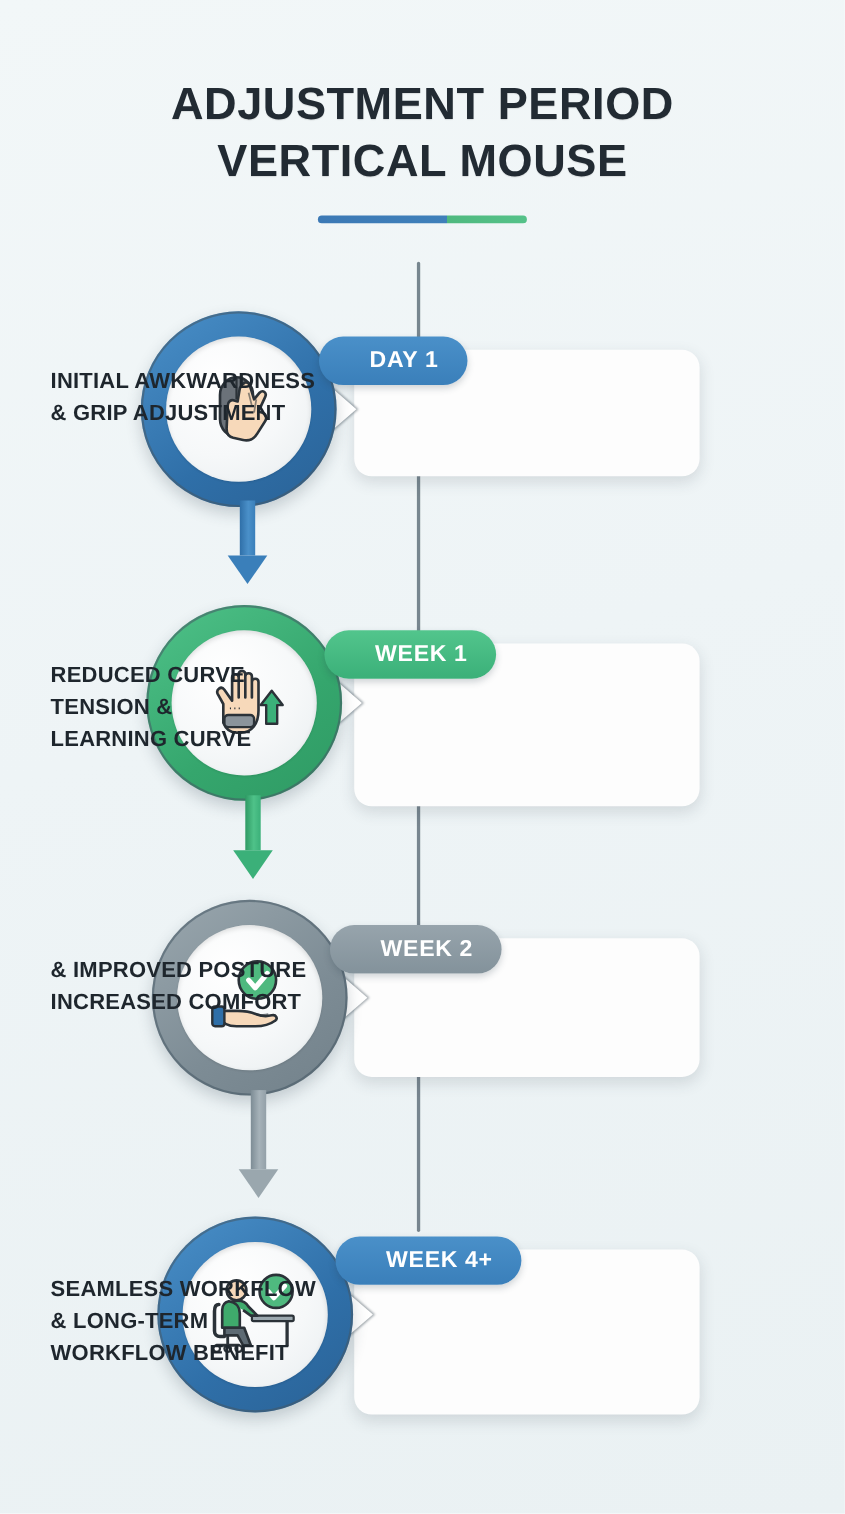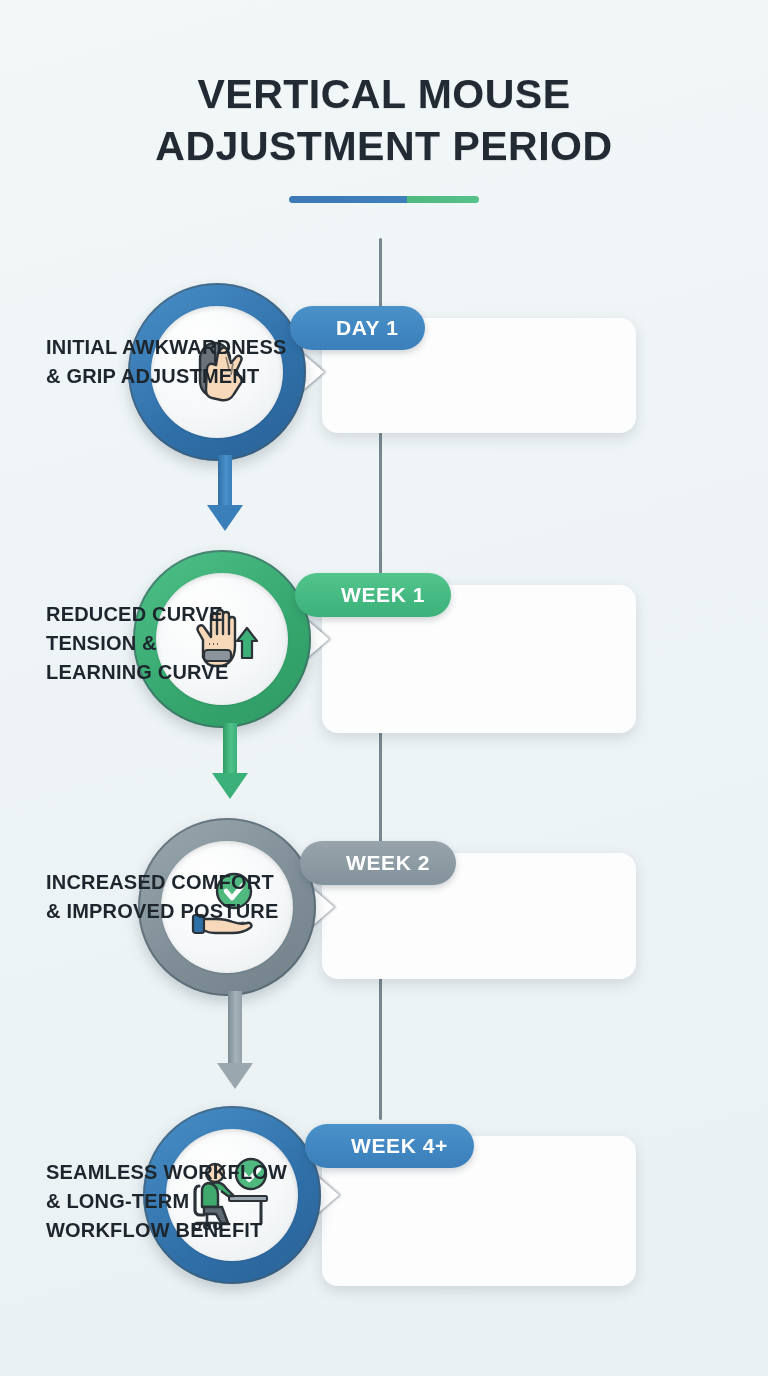--- a/index.html
+++ b/index.html
@@ -123,22 +123,22 @@
   .a1 .head { top:50px; border-top:26px solid #3bb079; }
   .a2 .stem { height:72px; background:linear-gradient(90deg,#7d8c95,#a6b2b9 55%,#93a0a8); }
   .a2 .head { top:72px; border-top:26px solid #9aa7ae; }
 </style>
 </head>
 <body>
 
 <div class="stage">
 
   <div class="title-wrap">
+    <div class="title-line">ADJUSTMENT PERIOD</div>
     <div class="title-line">VERTICAL MOUSE</div>
-    <div class="title-line">ADJUSTMENT PERIOD</div>
     <div class="title-rule"></div>
   </div>
 
   <div class="spine"></div>
 
   <div class="row r0">
     <div class="card"></div>
     <div class="pointer"></div>
 
     <div class="medallion">
@@ -215,22 +215,22 @@
           <rect x="9" y="51" width="11" height="18" rx="2.5" fill="#2f6fa8" stroke="#2b3238" stroke-width="2.2"></rect>
         </svg>
       </div>
     </div>
 
     <div class="badge gray">
       <span>WEEK 2</span>
     </div>
 
     <div class="card-text">
+      <span>&amp; IMPROVED POSTURE</span>
       <span>INCREASED COMFORT</span>
-      <span>&amp; IMPROVED POSTURE</span>
     </div>
   </div>
 
   <div class="arrow a2">
     <div class="stem"></div>
     <div class="head"></div>
   </div>
 
   <div class="row r3">
     <div class="card"></div>

